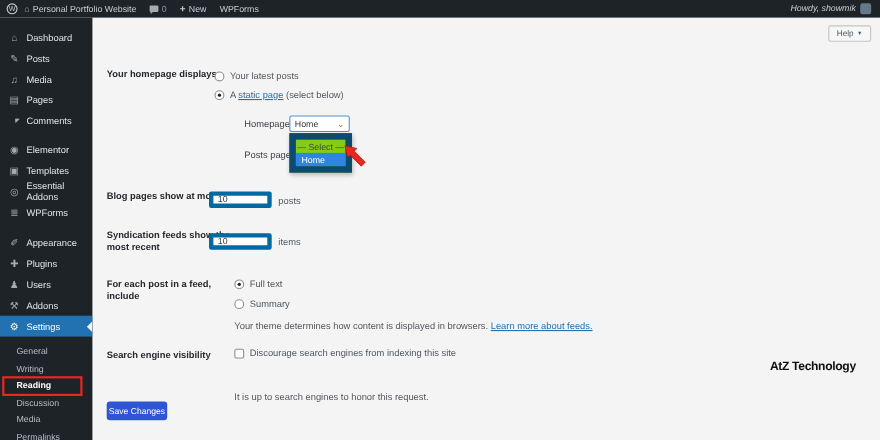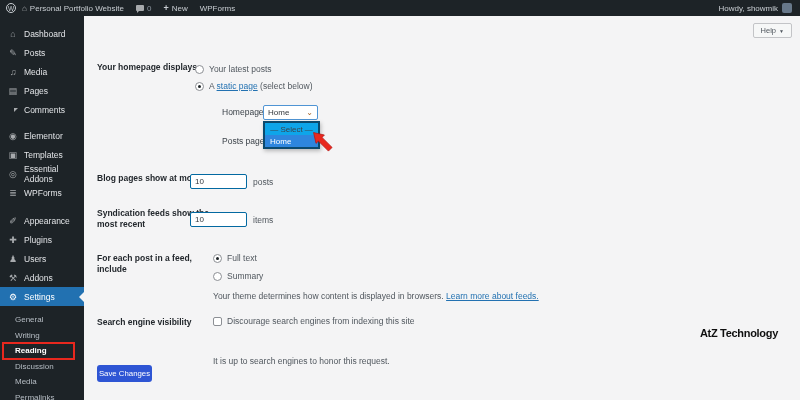--- a/index.html
+++ b/index.html
@@ -23,21 +23,21 @@
     margin-left:6px; color:#c9ced3;
   }
   .ab-icon{ font-size:8px; color:#a7aaad; }
   .bubble{ width:8px; height:6px; background:#a7aaad; border-radius:1px; position:relative; }
   .bubble::after{
     content:""; position:absolute; left:1px; bottom:-2px; width:0; height:0;
     border:2px solid transparent; border-top-color:#a7aaad; border-left-color:#a7aaad;
   }
   .ab-count{ color:#8d96a0; }
   .ab-plus{ font-weight:bold; font-size:9px; color:#c9ced3; }
-  .ab-right{ margin-left:auto; display:flex; align-items:flex-end; gap:4px; padding-right:8px; }
+  .ab-right{ margin-left:auto; display:flex; align-items:flex-start; gap:4px; padding-right:8px;font-style:italic; }
   .avatar{ width:10px; height:10px; background:#67788a; border-radius:2px; }
 
   
   #sidebar{
     position:absolute; top:16px; left:0; width:84px; height:384px;
     background:#1d2327; color:#e2e4e7; overflow:hidden; z-index:40;
     padding-top:8px;
   }
   .menu-item{
     height:19px; display:flex; align-items:center; gap:6px;
@@ -90,34 +90,34 @@
   .radio.checked::after{
     content:""; position:absolute; left:2px; top:2px; width:3px; height:3px;
     border-radius:50%; background:#1d2327;
   }
   .checkbox{
     position:absolute; width:9px; height:9px; border:1px solid #8c8f94;
     border-radius:2px; background:#fff; cursor:pointer;
   }
   .num-input{
     position:absolute; left:106px; width:57px; height:15px;
-    border:1px solid #0369a1; border-radius:2px; background:#fff;
+    border:4px solid #0369a1; border-radius:2px; background:#fff;
     font-size:8px; color:#32373c; padding-left:4px; font-family:inherit;
   }
 
   .fake-select{
     position:absolute; left:179px; top:89px; width:55px; height:15px;
     border:1px solid #4f94d4; border-radius:2px; background:#fff;
     display:flex; align-items:center; justify-content:space-between;
     padding:0 4px; font-size:8px; color:#32373c; cursor:pointer;
   }
   .select-caret{ color:#a9672a; font-size:8px; line-height:6px; }
   .dropdown{
-    position:absolute; left:179px; top:105px; width:57px; background:#0ea5e9;
-    border:2px solid #0c4a6e; box-shadow:1px 2px 4px rgba(0,0,0,.25);
+    position:absolute; left:179px; top:105px; width:57px; background:#84cc16;
+    border:6px solid #0c4a6e; box-shadow:1px 2px 4px rgba(0,0,0,.25);
     z-index:20; font-size:8px;
   }
   .dd-option{ height:12px; display:flex; align-items:center; justify-content:center; color:#3c434a; cursor:pointer; }
   .dd-option.selected{ background:#2e86de; color:#fff; justify-content:flex-start; padding-left:5px; }
 
   .red-arrow{ position:absolute; left:226px; top:113px; z-index:30; pointer-events:none; }
 
   .save-btn{
     position:absolute; left:13px; top:349px; width:55px; height:17px;
     background:#2e55d4; color:#fff; border:none; border-radius:3px;

